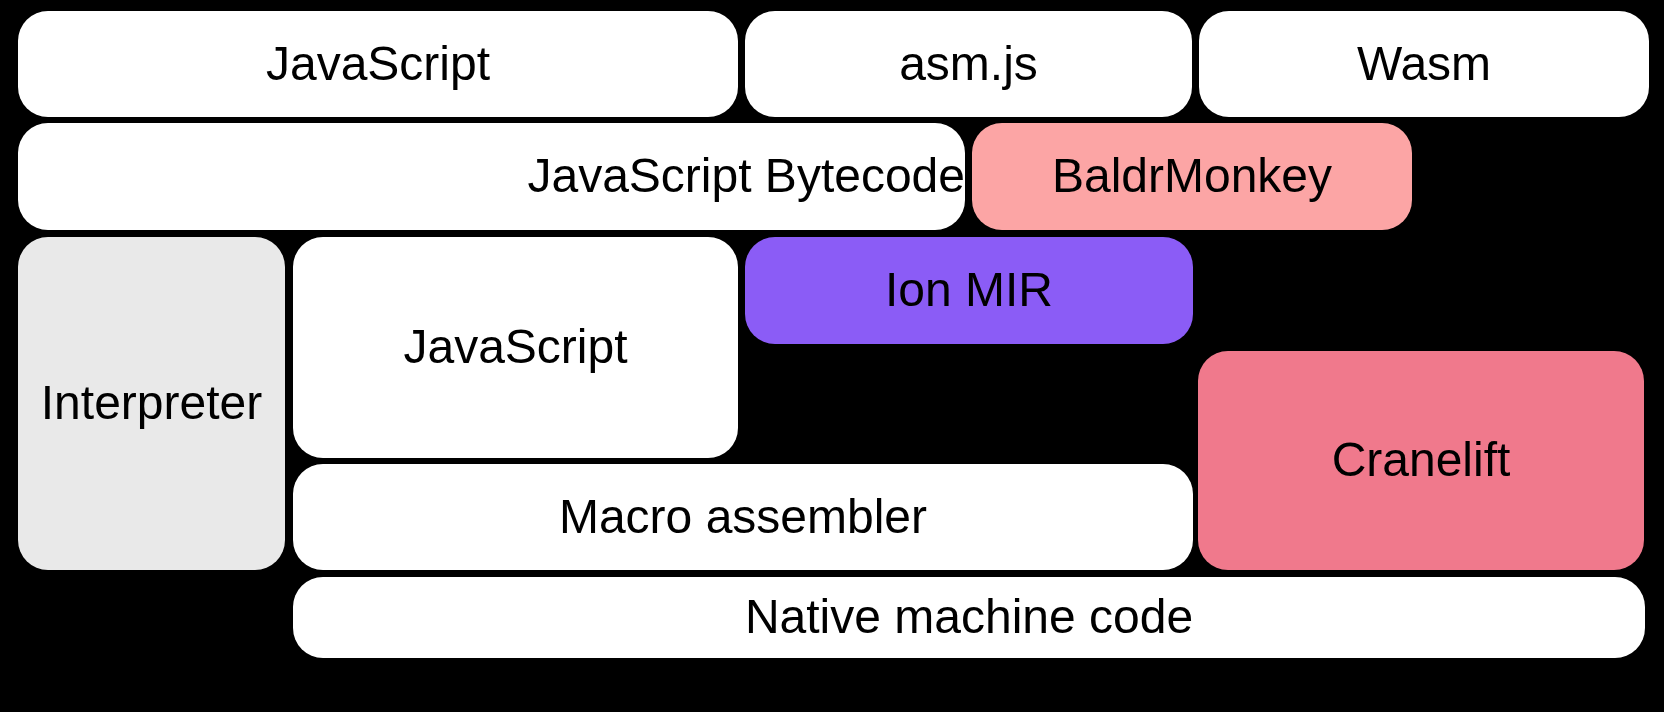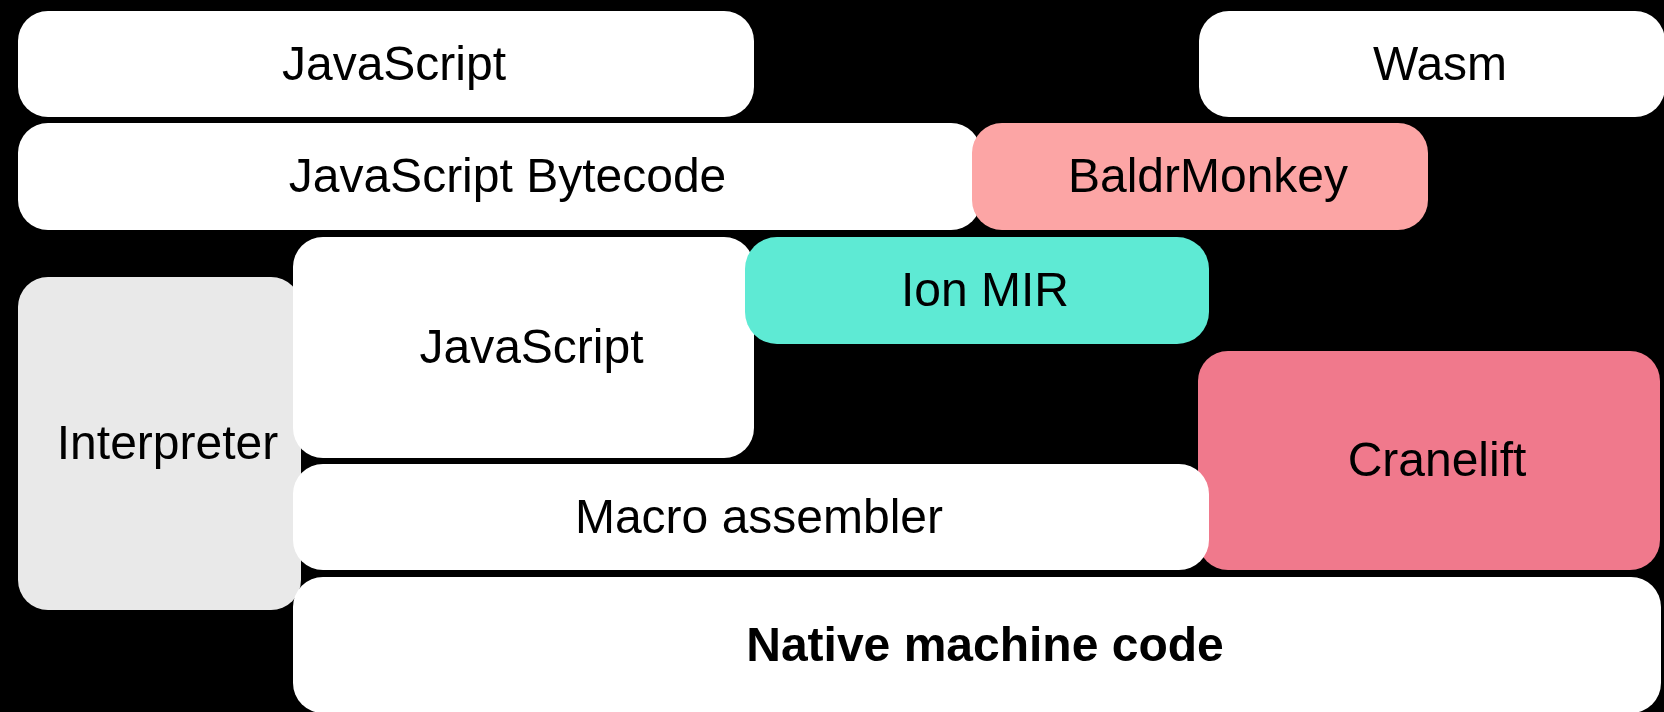--- a/index.html
+++ b/index.html
@@ -19,48 +19,50 @@
     position: absolute;
     border-radius: 30px;
     display: flex;
     align-items: center;
     justify-content: center;
     text-align: center;
     font-size: 48px;
     line-height: 1.22;
     color: var(--text, #000);
     background: #ffffff;
-    padding-left: 16px;
   }
   
   #b-javascript   { left: 18px;   top: 11px;  width: 720px;  height: 106px; }
   #b-asmjs        { left: 745px;  top: 11px;  width: 447px;  height: 106px; }
   #b-wasm         { left: 1199px; top: 11px;  width: 450px;  height: 106px; }
   
-  #b-bytecode     { left: 18px;   top: 123px; width: 947px;  height: 107px; }
+  #b-bytecode     { left: 18px;   top: 123px; width: 947px;  height: 107px; justify-content: flex-end; }
   #b-baldrmonkey  { left: 972px;  top: 123px; width: 440px;  height: 107px; }
   
-  #b-interpreter  { left: 18px;   top: 237px; width: 267px;  height: 333px; margin-top: 40px; }
+  #b-interpreter  { left: 18px;   top: 237px; width: 267px;  height: 333px; }
   #b-baseline     { left: 293px;  top: 237px; width: 445px;  height: 221px; }
   #b-ionmir       { left: 745px;  top: 237px; width: 448px;  height: 107px; }
   #b-ionlir       { left: 745px;  top: 351px; width: 448px;  height: 107px; }
   #b-cranelift    { left: 1198px; top: 351px; width: 446px;  height: 219px; }
   #b-macro        { left: 293px;  top: 464px; width: 900px;  height: 106px; }
   
-  #b-native       { left: 293px;  top: 577px; width: 1352px; height: 136px; font-weight: bold; }
+  #b-native       { left: 293px;  top: 577px; width: 1352px; height: 81px; }
 </style>
 </head>
 <body>
 
 <div id="canvas" style="--background: #000000; --text: #000000;">
 
   <div class="block" id="b-javascript" style="background: rgb(255, 255, 255);">
     <span>JavaScript</span>
   </div>
 
+  <div class="block" id="b-asmjs" style="background: rgb(255, 255, 255);">
+    <span>asm.js</span>
+  </div>
 
   <div class="block" id="b-wasm" style="background: rgb(255, 255, 255); text-align: center;">
     <span>Wasm</span>
   </div>
 
   <div class="block" id="b-bytecode" style="background: rgb(255, 255, 255);">
     <span>JavaScript Bytecode</span>
   </div>
 
   <div class="block" id="b-baldrmonkey" style="background: #fca5a5;">
@@ -70,21 +72,21 @@
   <div class="block" id="b-interpreter" style="background: rgb(233, 233, 233);">
     <span>Interpreter</span>
   </div>
 
   <div class="block" id="b-baseline" style="background: rgb(255, 255, 255);">
     <div>
       <div>JavaScript</div>
     </div>
   </div>
 
-  <div class="block" id="b-ionmir" style="background: #5eead4; border-radius: 32px;">
+  <div class="block" id="b-ionmir" style="background: #8b5cf6;">
     <span>Ion MIR</span>
   </div>
 
 
   <div class="block" id="b-cranelift" style="background: rgb(240, 121, 140);">
     <span>Cranelift</span>
   </div>
 
   <div class="block" id="b-macro" style="background: rgb(255, 255, 255);">
     <span>Macro assembler</span>

